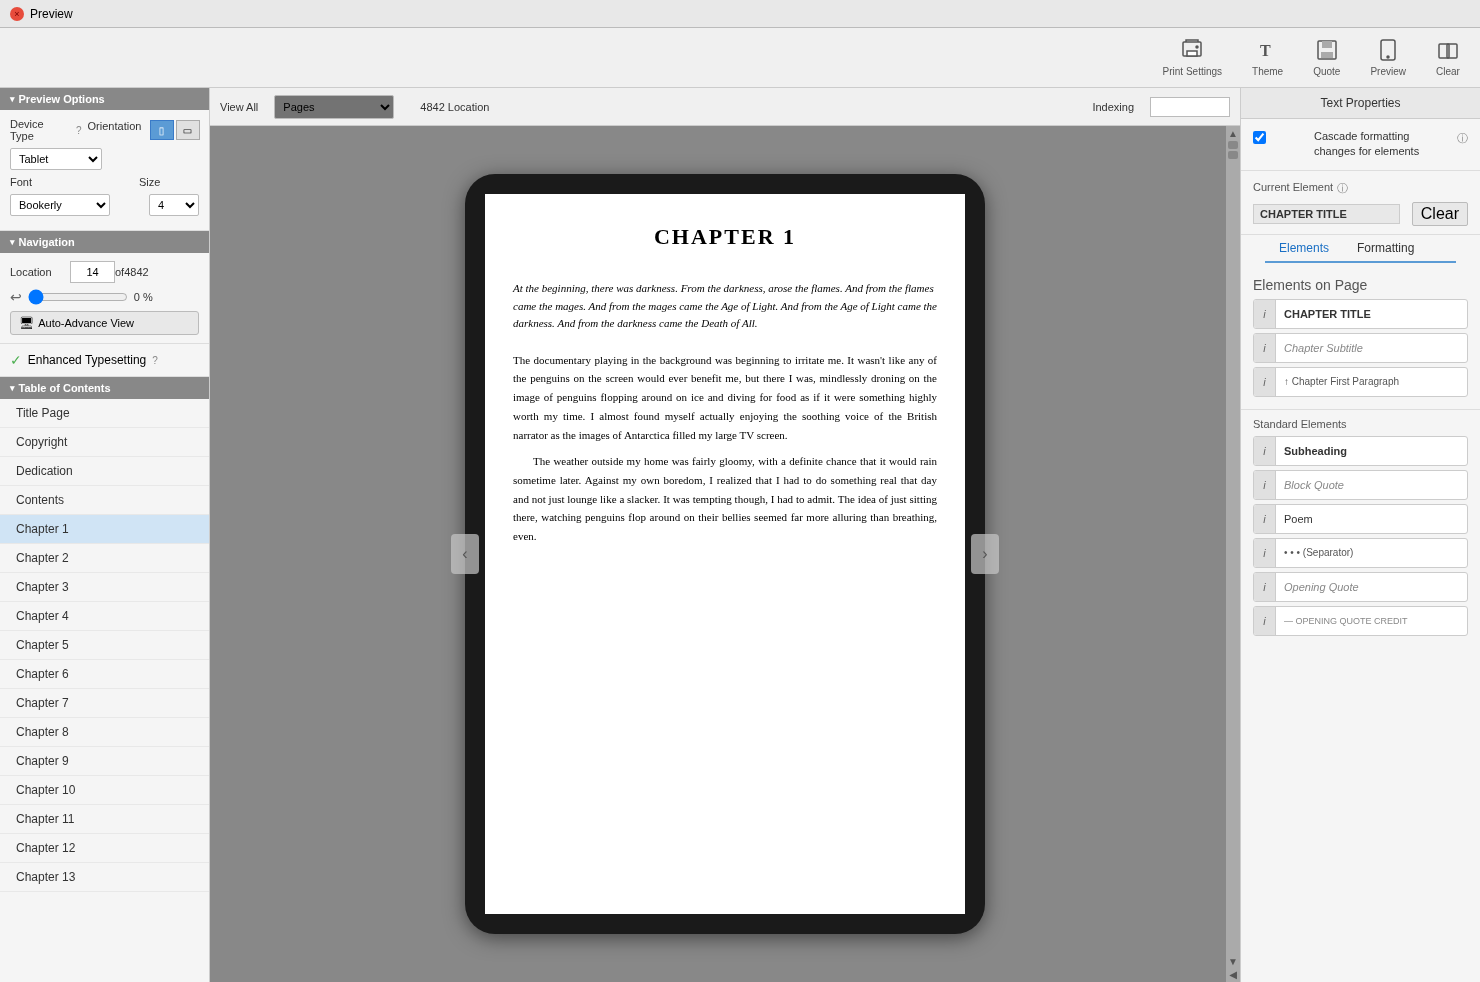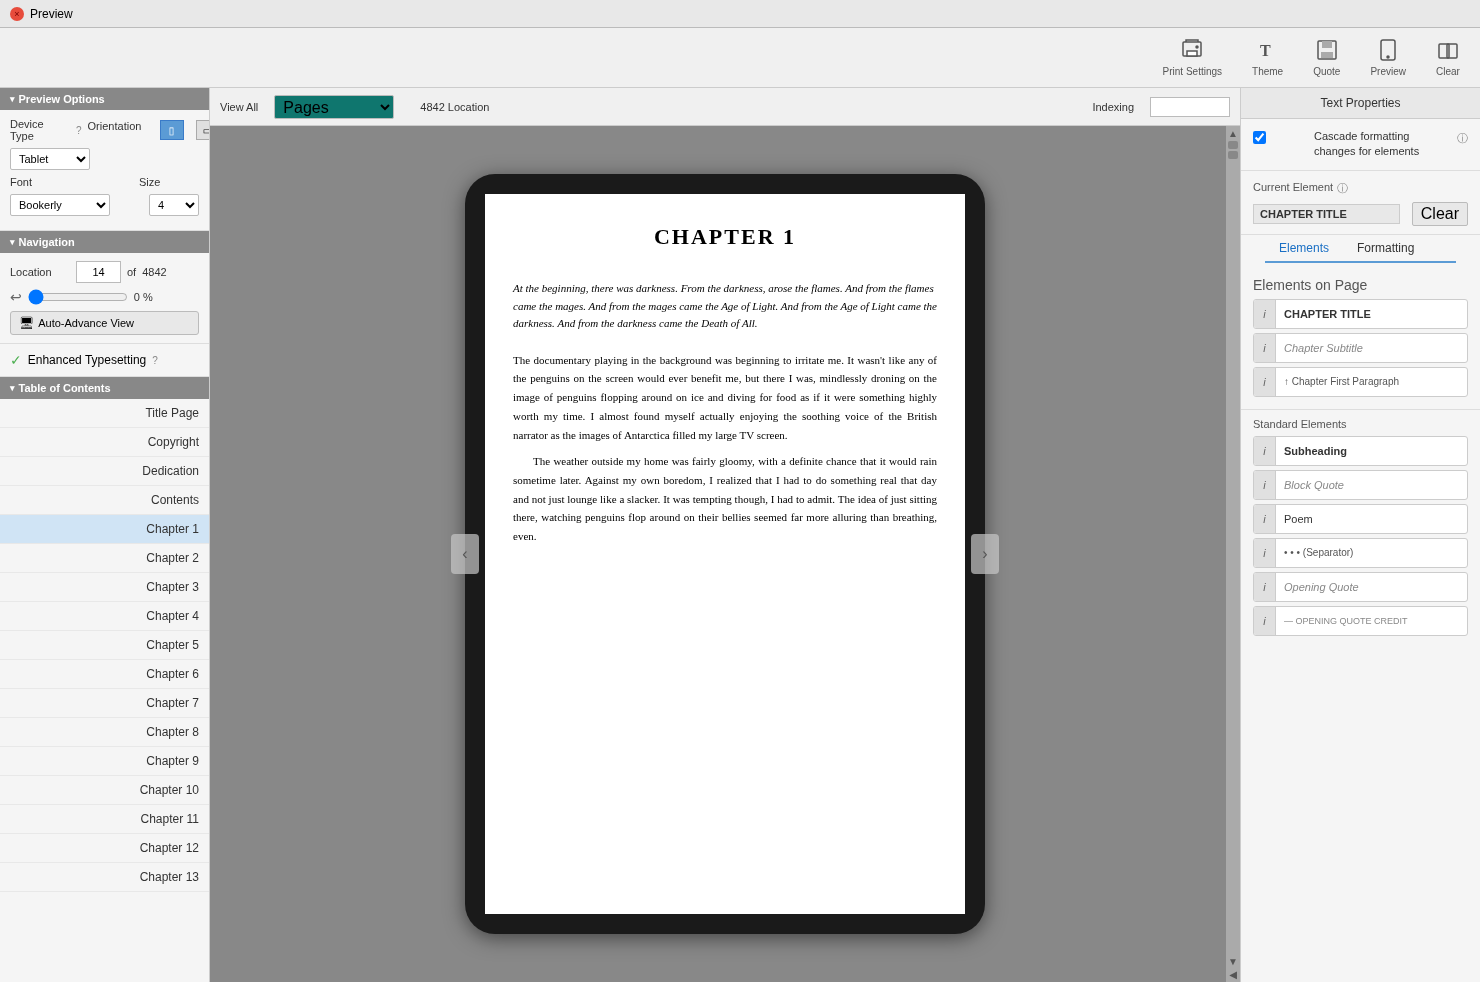--- a/index.html
+++ b/index.html
@@ -79,34 +79,34 @@
     .form-row { display: flex; align-items: center; margin-bottom: 6px; gap: 6px; }
     .form-label { font-size: 11px; color: #333; min-width: 60px; }
     .form-select {
       border: 1px solid #bbb;
       background: white;
       padding: 2px 4px;
       font-size: 11px;
       border-radius: 2px;
       height: 22px;
     }
-    .orientation-btns { display: flex; gap: 12px; margin-left: 4px; }
+    .orientation-btns { display: flex; gap: 2px; margin-left: 4px; }
     .orient-btn {
       width: 24px; height: 20px;
       border: 1px solid #aaa;
       background: #e0e0e0;
       cursor: pointer;
       display: flex; align-items: center; justify-content: center;
       font-size: 10px;
     }
     .orient-btn.active { background: #5b9bd5; border-color: #3a7bc8; color: white; }
     .help-icon { color: #888; font-size: 10px; cursor: pointer; }
 
     .navigation-section { padding: 8px 10px; border-bottom: 1px solid #ddd; }
-    .nav-row { display: flex; align-items: center; gap: 6px; margin-bottom: 6px; }
+    .nav-row { display: flex; align-items: center; gap: 0; margin-bottom: 6px; }
     .nav-input {
       width: 45px; border: 1px solid #bbb; padding: 2px 4px;
       font-size: 11px; height: 22px; text-align: center;
     }
     .nav-of { font-size: 11px; color: #333; }
     .slider-row { display: flex; align-items: center; gap: 6px; }
     .nav-slider { width: 100px; }
     .nav-pct { font-size: 11px; color: #333; }
     .back-btn { background: none; border: none; cursor: pointer; font-size: 14px; color: #666; }
 
@@ -122,21 +122,21 @@
     }
     .auto-advance-btn .monitor-icon { font-size: 12px; }
 
     .enhanced-row {
       padding: 8px 10px;
       display: flex; align-items: center; gap: 6px;
       border-bottom: 1px solid #ddd;
     }
     .check-green { color: #4caf50; font-size: 14px; }
 
-    .toc-section { flex: 1; overflow-y: auto; text-align: right; }
+    .toc-section { flex: 1; overflow-y: auto; }
     .toc-item {
       padding: 7px 10px 7px 16px;
       font-size: 12px;
       color: #333;
       cursor: pointer;
       border-bottom: 1px solid #e8e8e8;
     }
     .toc-item.active { background: #d0e4f5; }
 
     
@@ -153,22 +153,22 @@
       display: flex;
       align-items: center;
       padding: 0 10px;
       gap: 16px;
       border-bottom: 1px solid #ccc;
     }
     .view-all-btn {
       font-size: 11px; color: #333; background: none; border: none; cursor: pointer;
     }
     .pages-select {
-      border: 1px solid #bbb; background: #0f766e; padding: 2px 4px;
-      font-size: 16px; height: 24px; border-radius: 2px; width: 120px;
+      border: 1px solid #bbb; background: #737373; padding: 2px 4px;
+      font-size: 11px; height: 24px; border-radius: 2px; width: 120px;
     }
     .location-label { font-size: 11px; color: #333; margin-left: 10px; }
     .indexing-label { font-size: 11px; color: #333; margin-left: auto; }
     .indexing-input { border: 1px solid #bbb; width: 80px; height: 20px; background: white; }
 
     .book-container {
       flex: 1;
       display: flex;
       align-items: center;
       justify-content: center;
@@ -389,21 +389,21 @@
       <div class="form-row">
         <span class="form-label">Device Type</span>
         <span class="help-icon">?</span>
         <div class="orientation-btns" style="margin-left:auto;">
           <span class="form-label">Orientation</span>
           <button class="orient-btn active">▯</button>
           <button class="orient-btn">▭</button>
         </div>
       </div>
       <div class="form-row">
-        <select class="form-select" style="width:80px;">
+        <select class="form-select" style="width:92px;">
           <option>Tablet</option>
           <option>Phone</option>
           <option>Desktop</option>
         </select>
       </div>
       <div class="form-row">
         <span class="form-label">Font</span>
         <span class="form-label" style="margin-left:auto;">Size</span>
       </div>
       <div class="form-row">

